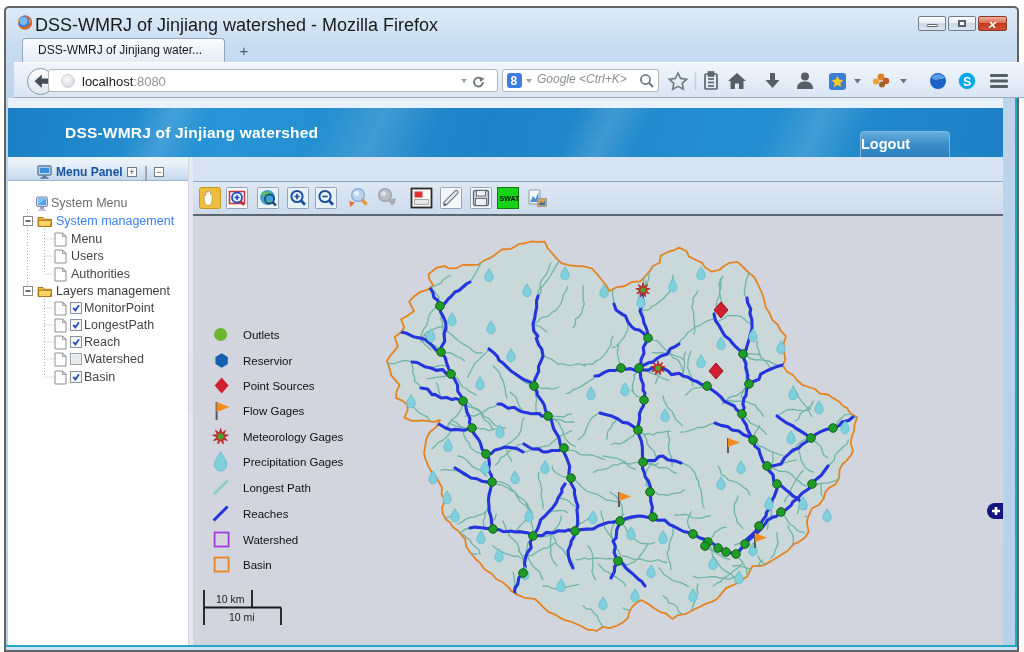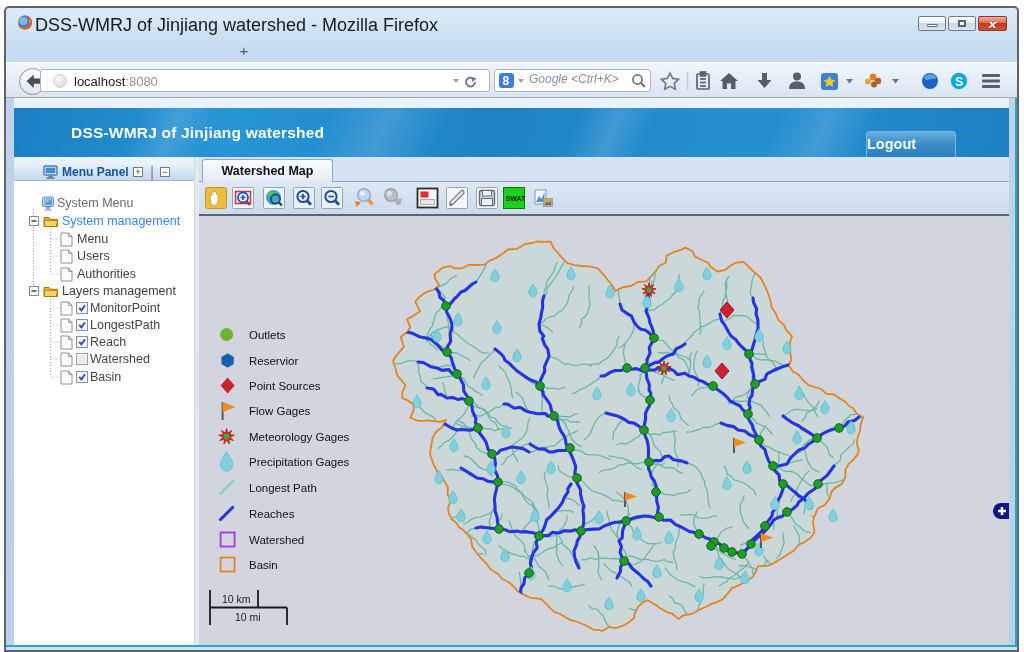--- a/index.html
+++ b/index.html
@@ -21,36 +21,36 @@
 #btncls i{position:absolute;left:8px;top:2px;color:#fff;font-weight:bold;font-size:11px;text-shadow:0 1px 1px #7a2a12;}
 
 #tabbar{position:absolute;left:0;top:29px;width:100%;height:25px;}
 #tab1{position:absolute;left:16px;top:1px;width:203px;height:24px;
   background:linear-gradient(to bottom,#fafcfe,#e4ecf5);
   border:1px solid #94a6bb;border-bottom:none;border-radius:4px 4px 0 0;
   font-size:12px;color:#15181d;line-height:23px;padding-left:15px;}
 #newtab{position:absolute;left:225px;top:5px;width:26px;height:19px;color:#4e5a66;
   font-size:15px;text-align:center;line-height:18px;}
 
-#navbar{position:absolute;left:0;top:54px;width:100%;height:36px;
+#navbar{position:absolute;left:8px;top:54px;width:100%;height:36px;
   background:linear-gradient(to bottom,#f0f5fb 0,#e4edf7 55%,#d9e5f2 100%);
   border-top:1px solid #fff;border-bottom:1px solid #98a9ba;}
 #backbtn{position:absolute;left:13px;top:5px;width:27px;height:27px;border-radius:50%;
   border:1px solid #8795a5;background:linear-gradient(to bottom,#fefefe,#dfe7ef);}
 #urlbar{position:absolute;left:34px;top:6px;width:450px;height:23px;background:#fff;
   border:1px solid #aeb6bf;border-radius:3px;font-size:13px;color:#16181a;line-height:21px;}
 #urlbar .globe{position:absolute;left:12px;top:4px;width:14px;height:14px;border-radius:50%;
   background:radial-gradient(circle at 38% 35%,#fafafa,#dcdfe2 70%,#c8ccd0);border:1px solid #d0d4d8;}
 #urltxt{position:absolute;left:33px;top:1px;}
 #urltxt span{color:#909498;}
 #searchbox{position:absolute;left:488px;top:6px;width:157px;height:23px;background:#fff;
   border:1px solid #aeb6bf;border-radius:3px;}
 #searchtxt{position:absolute;left:34px;top:2px;font-size:12px;color:#8a9096;font-style:italic;}
 
-#page{position:absolute;left:8px;top:90px;width:995px;height:487px;background:#e9f1fa;padding-left:24px;}
+#page{position:absolute;left:2px;top:90px;width:995px;height:487px;background:#e9f1fa;padding-left:24px;}
 #tealR{position:absolute;left:1009px;top:90px;width:2px;height:549px;background:#23a8cc;}
 #tealB{position:absolute;left:0;top:637px;width:1011px;height:2px;background:#23a8cc;}
 #glassB{position:absolute;left:0;top:639px;width:1011px;height:3px;background:#cfe2f2;}
 #banner{position:absolute;left:0;top:10px;width:995px;height:49px;overflow:hidden;
   background:linear-gradient(100deg,#1b7fc4 0,#2795d6 22%,#1e83c6 48%,#2490d2 74%,#1d80c4 100%);}
 #banner .streak{position:absolute;width:70px;height:200px;background:linear-gradient(to right,rgba(255,255,255,0) 0,rgba(255,255,255,.14) 50%,rgba(255,255,255,0) 100%);transform:rotate(24deg);top:-70px;}
 #banner h1{position:absolute;left:57px;top:16px;font-size:15.5px;color:#fff;letter-spacing:.2px;}
 #logout{position:absolute;left:852px;top:23px;width:90px;height:26px;
   background:linear-gradient(to bottom,#66aede 0,#3a8cc6 50%,#2a80bd 100%);
   border:1px solid #79b6e0;border-bottom:none;border-radius:4px 4px 0 0;
@@ -99,20 +99,21 @@
       </div>
     <div class="wbtn" id="btnmax">
         <i></i>
       </div>
     <div class="wbtn" id="btncls">
         <i>✕</i>
       </div>
   </div>
 
   <div id="tabbar">
+    <div id="tab1">DSS-WMRJ of Jinjiang water...</div>
     <div id="newtab">+</div>
   </div>
 
   <div id="navbar">
     <div id="backbtn"></div>
     <svg style="position:absolute;left:19px;top:11px" width="16" height="15" viewBox="0 0 16 15">
       <path d="M8.8,0.5 L1.5,7.2 L8.8,13.9 L8.8,9.8 L15,9.8 L15,4.6 L8.8,4.6 Z" fill="#454f59"></path>
     </svg>
     <div id="urlbar">
       <div class="globe"></div>
@@ -304,21 +305,20 @@
           <path d="M3.2,5.8 l2.2,2.6 3.6,-5.2" stroke="#2a50c0" stroke-width="1.9" fill="none"></path>
         </svg>
 
     </div>
     <div id="divider">
         <div class="grab"></div>
         <div class="arr"></div>
       </div>
     <div id="mappanel">
       <div id="maptabline"></div>
-      <div id="maptab">Watershed Map</div>
       <div id="toolbar">
         <svg style="position:absolute;left:0;top:0" width="560" height="32" viewBox="0 0 560 32">
 <defs>
 <g id="mag">
                 <circle cx="0" cy="0" r="5.2" fill="#dcecf2" stroke="#1c4f9e" stroke-width="2"></circle>
                 <line x1="3.8" y1="3.8" x2="8" y2="8" stroke="#1c4f9e" stroke-width="2.6"></line>
               </g>
 </defs>
 
 <rect x="6.5" y="5.5" width="21" height="21" rx="2" fill="#ecbe3c" stroke="#c79420" stroke-width="1"></rect>

